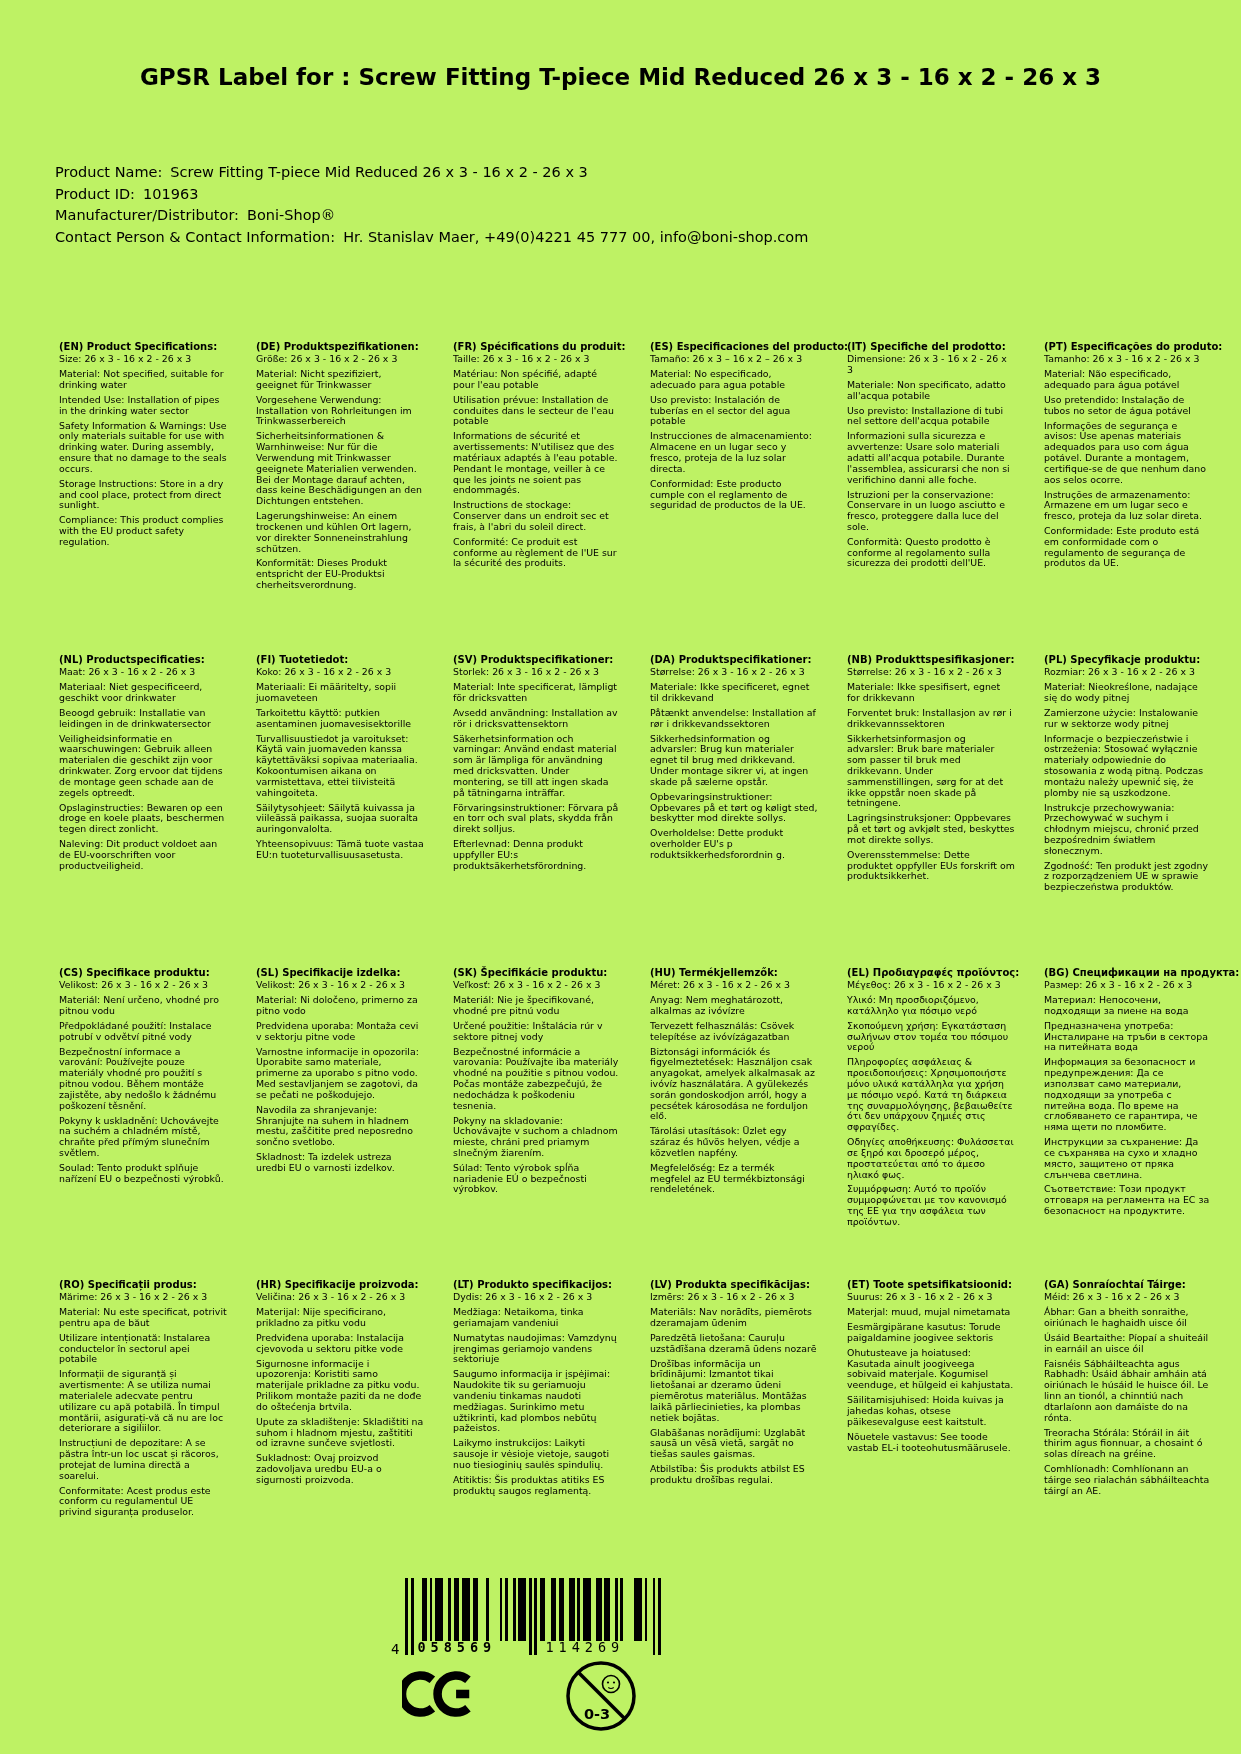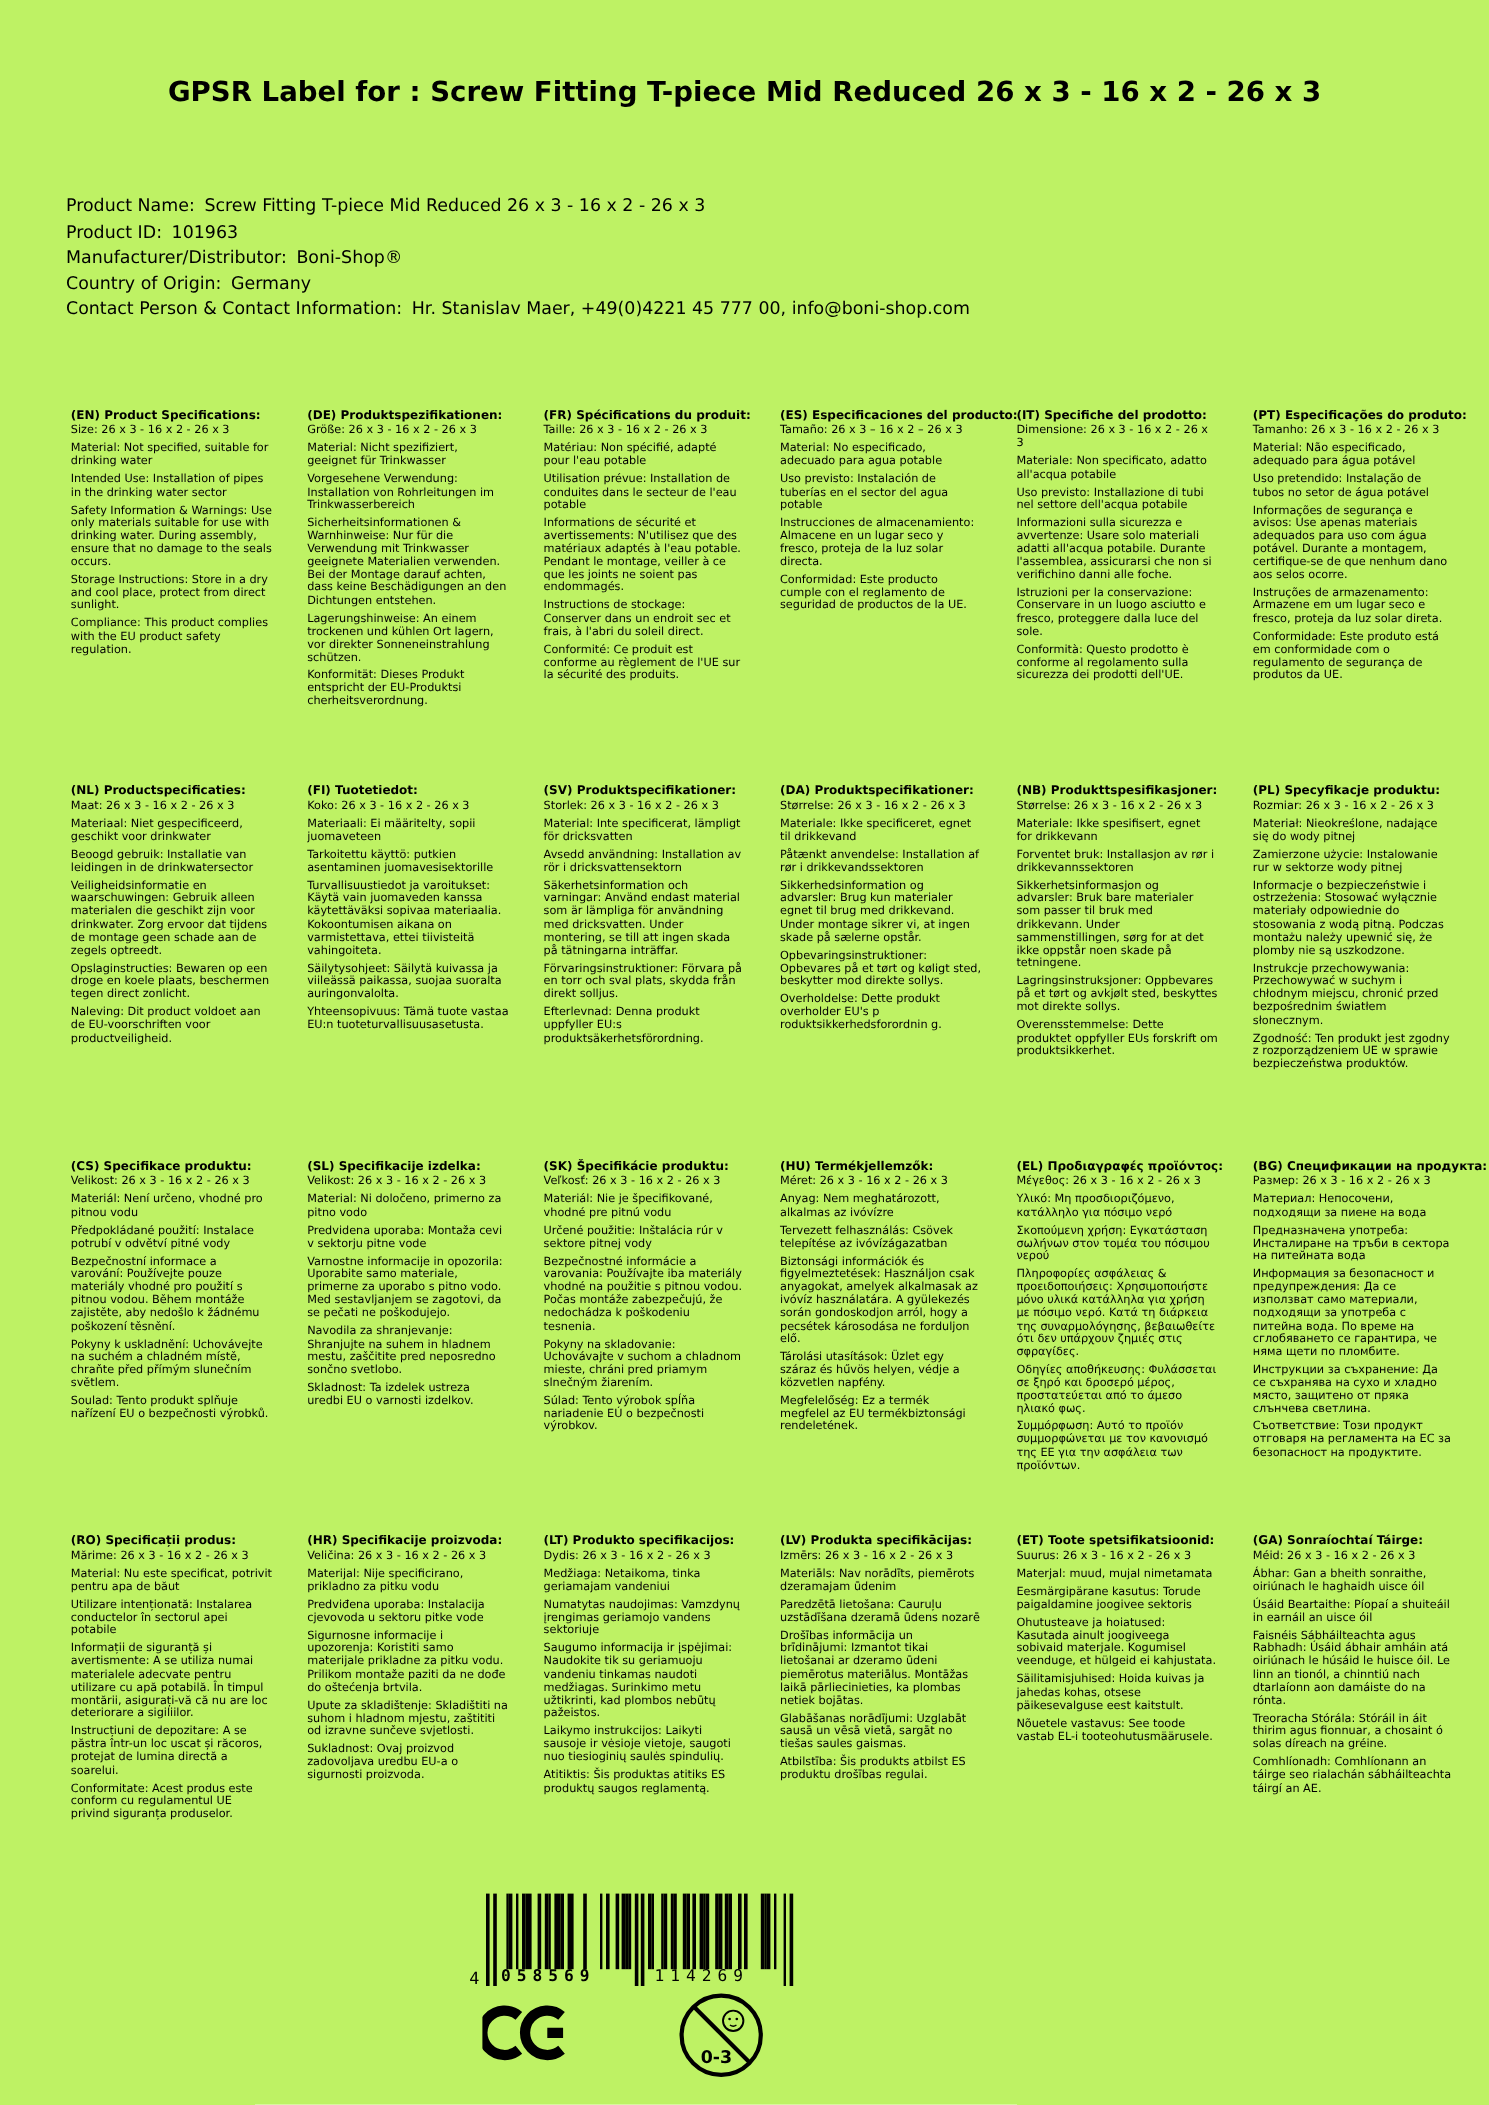--- a/index.html
+++ b/index.html
@@ -56,21 +56,20 @@
 <body>
 
 <div class="page">
 
   <h1 class="title">GPSR Label for : Screw Fitting T-piece Mid Reduced 26 x 3 - 16 x 2 - 26 x 3</h1>
 
   <div class="product-info" id="product-info">
       <div class="pi-row"><span class="pi-label">Product Name:</span><span class="pi-value">Screw Fitting T-piece Mid Reduced 26 x 3 - 16 x 2 - 26 x 3</span></div>
       <div class="pi-row"><span class="pi-label">Product ID:</span><span class="pi-value">101963</span></div>
       <div class="pi-row"><span class="pi-label">Manufacturer/Distributor:</span><span class="pi-value">Boni-Shop®</span></div>
-      <div class="pi-row"><span class="pi-label">Country of Origin:</span><span class="pi-value">Germany</span></div>
       <div class="pi-row"><span class="pi-label">Contact Person &amp; Contact Information:</span><span class="pi-value">Hr. Stanislav Maer, +49(0)4221 45 777 00, info@boni-shop.com</span></div>
     </div>
 
   <div class="lang-grid" id="lang-grid">
       <div class="lang-block">
         <div class="lang-title">(EN) Product Specifications:</div>
         <p class="lang-para">Size: 26 x 3 - 16 x 2 - 26 x 3</p>
         <p class="lang-para">Material: Not specified, suitable for drinking water</p>
         <p class="lang-para">Intended Use: Installation of pipes in the drinking water sector</p>
         <p class="lang-para">Safety Information &amp; Warnings: Use only materials suitable for use with drinking water. During assembly, ensure that no damage to the seals occurs.</p>

